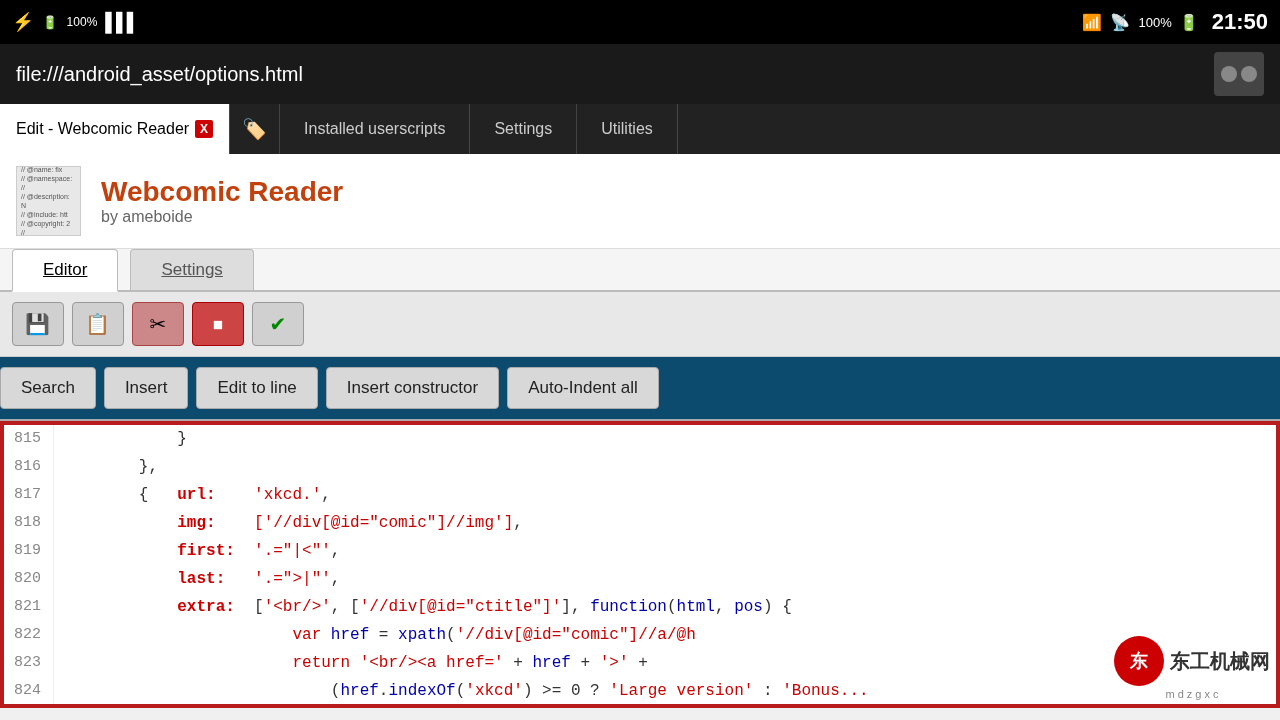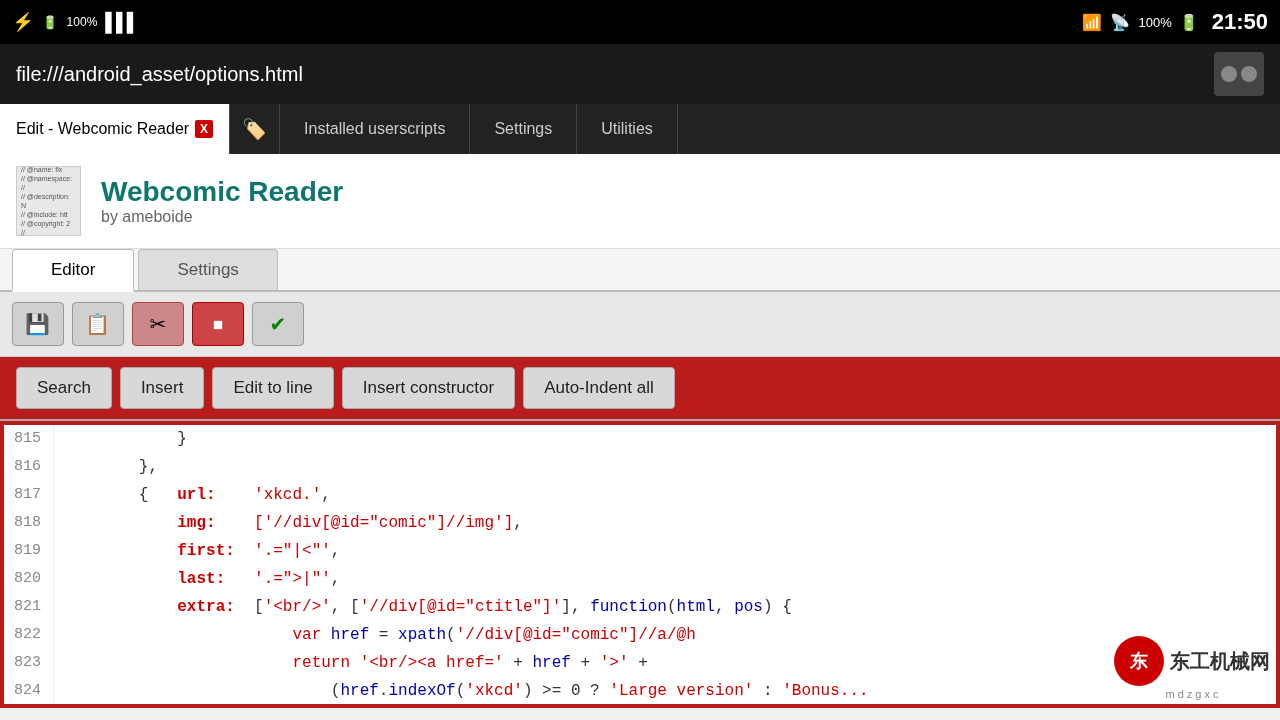--- a/index.html
+++ b/index.html
@@ -100,40 +100,41 @@
       background: #e8e8e8;
       border: 1px solid #ccc;
       display: flex;
       align-items: center;
       justify-content: center;
       font-size: 8px;
       color: #555;
       overflow: hidden;
     }
     .app-title-block { flex: 1; }
-    .app-title { font-size: 28px; font-weight: bold; color: #0f766e; }
+    .app-title { font-size: 28px; font-weight: bold; color: #c2410c; }
     .app-author { font-size: 16px; color: #666; }
 
     
     .editor-tabs {
       display: flex;
       border-bottom: 2px solid #bbb;
       background: #f5f5f5;
       padding: 0 0 0 12px;
     }
     .editor-tab {
-      padding: 10px 38px;
+      padding: 10px 30px;
       font-size: 17px;
       cursor: pointer;
       border: 1px solid #bbb;
       border-bottom: none;
-      margin-right: 4px;
+      margin-right: 12px;
       background: #ddd;
       color: #555;
       border-radius: 4px 4px 0 0;
+      text-decoration: underline;
     }
     .editor-tab.active {
       background: #fff;
       color: #000;
       border-bottom: 2px solid #fff;
       margin-bottom: -2px;
     }
 
     
     .toolbar {
@@ -151,22 +152,22 @@
       border-radius: 4px;
       cursor: pointer;
       display: flex;
       align-items: center;
       justify-content: center;
       font-size: 20px;
     }
 
     
     .action-buttons {
-      background: #b91c1c;
-      padding: 10px 16px;
+      background: #0c4a6e;
+      padding: 10px 0;
       display: flex;
       gap: 8px;
       flex-wrap: wrap;
       border-bottom: 2px solid #aaa;
     }
     .action-btn {
       padding: 10px 20px;
       font-size: 17px;
       background: #d8d8d8;
       border: 1px solid #aaa;

